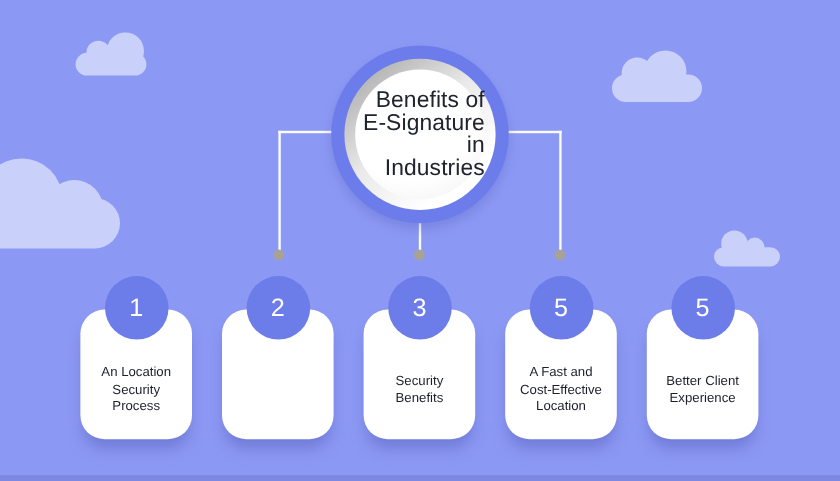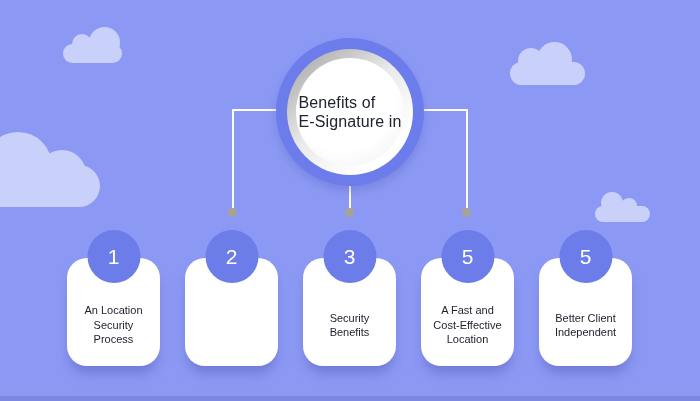--- a/index.html
+++ b/index.html
@@ -68,22 +68,22 @@
     width: 126px; height: 126px; border-radius: 50%;
     background: linear-gradient(140deg, #adadad 8%, #e9e9e9 45%, #ffffff 78%);
   }
   .hub-inner {
     position: absolute; left: 9px; top: 9px;
     width: 108px; height: 108px; border-radius: 50%;
     background: radial-gradient(circle at 42% 35%, #ffffff 58%, #efefef 100%);
     display: flex; align-items: center; justify-content: center;
   }
   .hub-title {
-    text-align: left; color: #20242f;
-    font-size: 16px; line-height: 19px; font-weight: 400;
+    text-align: right; color: #20242f;
+    font-size: 19px; line-height: 19px; font-weight: 400;
     letter-spacing: 0.1px;
   }
 
   
   .cards {
     position: absolute; left: 67px; top: 258px;
     display: flex; gap: 25px;
   }
   .card {
     position: relative;
@@ -145,20 +145,21 @@
   <div class="conn-dot dot-1"></div>
   <div class="conn-dot dot-2"></div>
   <div class="conn-dot dot-3"></div>
 
   <div class="hub">
     <div class="hub-bezel">
       <div class="hub-inner">
         <div class="hub-title">
           <div class="line">Benefits of</div>
           <div class="line">E-Signature in</div>
+          <div class="line">Industries</div>
         </div>
       </div>
     </div>
   </div>
 
   <div class="cards">
 
     <div class="card">
       <div class="num-circle">
           <span>1</span>
@@ -197,21 +198,21 @@
         <div class="line">Location</div>
       </div>
     </div>
 
     <div class="card">
       <div class="num-circle">
           <span>5</span>
         </div>
       <div class="card-label">
         <div class="line">Better Client</div>
-        <div class="line">Independent</div>
+        <div class="line">Experience</div>
 
       </div>
     </div>
 
   </div>
 
   <div class="bottom-edge"></div>
 </div>
 
 </body></html>

